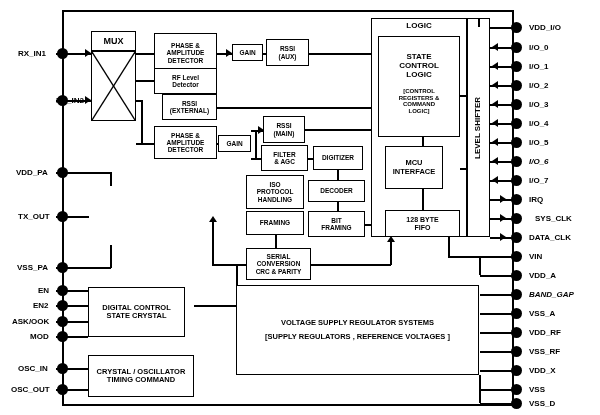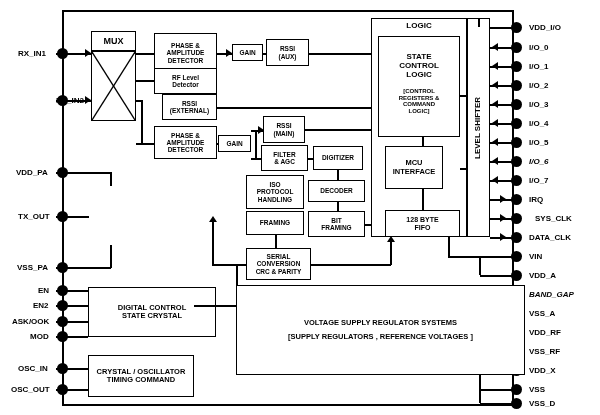--- a/index.html
+++ b/index.html
@@ -368,31 +368,31 @@
   <div class="wire wh" style="left:460px; top:168px; width:7px;"></div>
 
   <div class="wire wv" style="left:478px; top:18px; height:9px;"></div>
 
   <div class="wire wh" style="left:66px; top:172px; width:45px;"></div>
   <div class="wire wv" style="left:110px; top:172px; height:14px;"></div>
   <div class="wire wh" style="left:66px; top:216px; width:23px;"></div>
   <div class="wire wh" style="left:66px; top:267px; width:45px;"></div>
   <div class="wire wv" style="left:110px; top:245px; height:23px;"></div>
 
-  <div class="blk" style="left:88px; top:287px; width:128px; height:50px; font-size:7.5px; flex-direction:column;">
+  <div class="blk" style="left:88px; top:287px; width:97px; height:50px; font-size:7.5px; flex-direction:column;">
     <span>DIGITAL CONTROL</span>
     <span>STATE CRYSTAL</span>
   </div>
 
   <div class="blk" style="left:88px; top:355px; width:106px; height:42px; font-size:7.5px; flex-direction:column;">
     <span>CRYSTAL / OSCILLATOR</span>
     <span>TIMING COMMAND</span>
   </div>
 
-  <div class="blk" style="left:236px; top:285px; width:289px; height:90px; font-size:7.5px; flex-direction:column;">
+  <div class="blk" style="left:236px; top:285px; width:243px; height:90px; font-size:7.5px; flex-direction:column;">
     <span>VOLTAGE SUPPLY REGULATOR SYSTEMS</span>
     <div style="height:5px;"></div>
     <span>[SUPPLY REGULATORS , REFERENCE VOLTAGES ]</span>
   </div>
 
   <div class="wire wv" style="left:479px; top:256px; height:19px;"></div>
   <div class="wire wv" style="left:479px; top:375px; height:28px;"></div>
   <div class="wire wv" style="left:236px; top:264px; height:22px;"></div>
   <div class="wire wh" style="left:448px; top:256px; width:32px;"></div>
   <div class="wire wv" style="left:448px; top:237px; height:20px;"></div>

